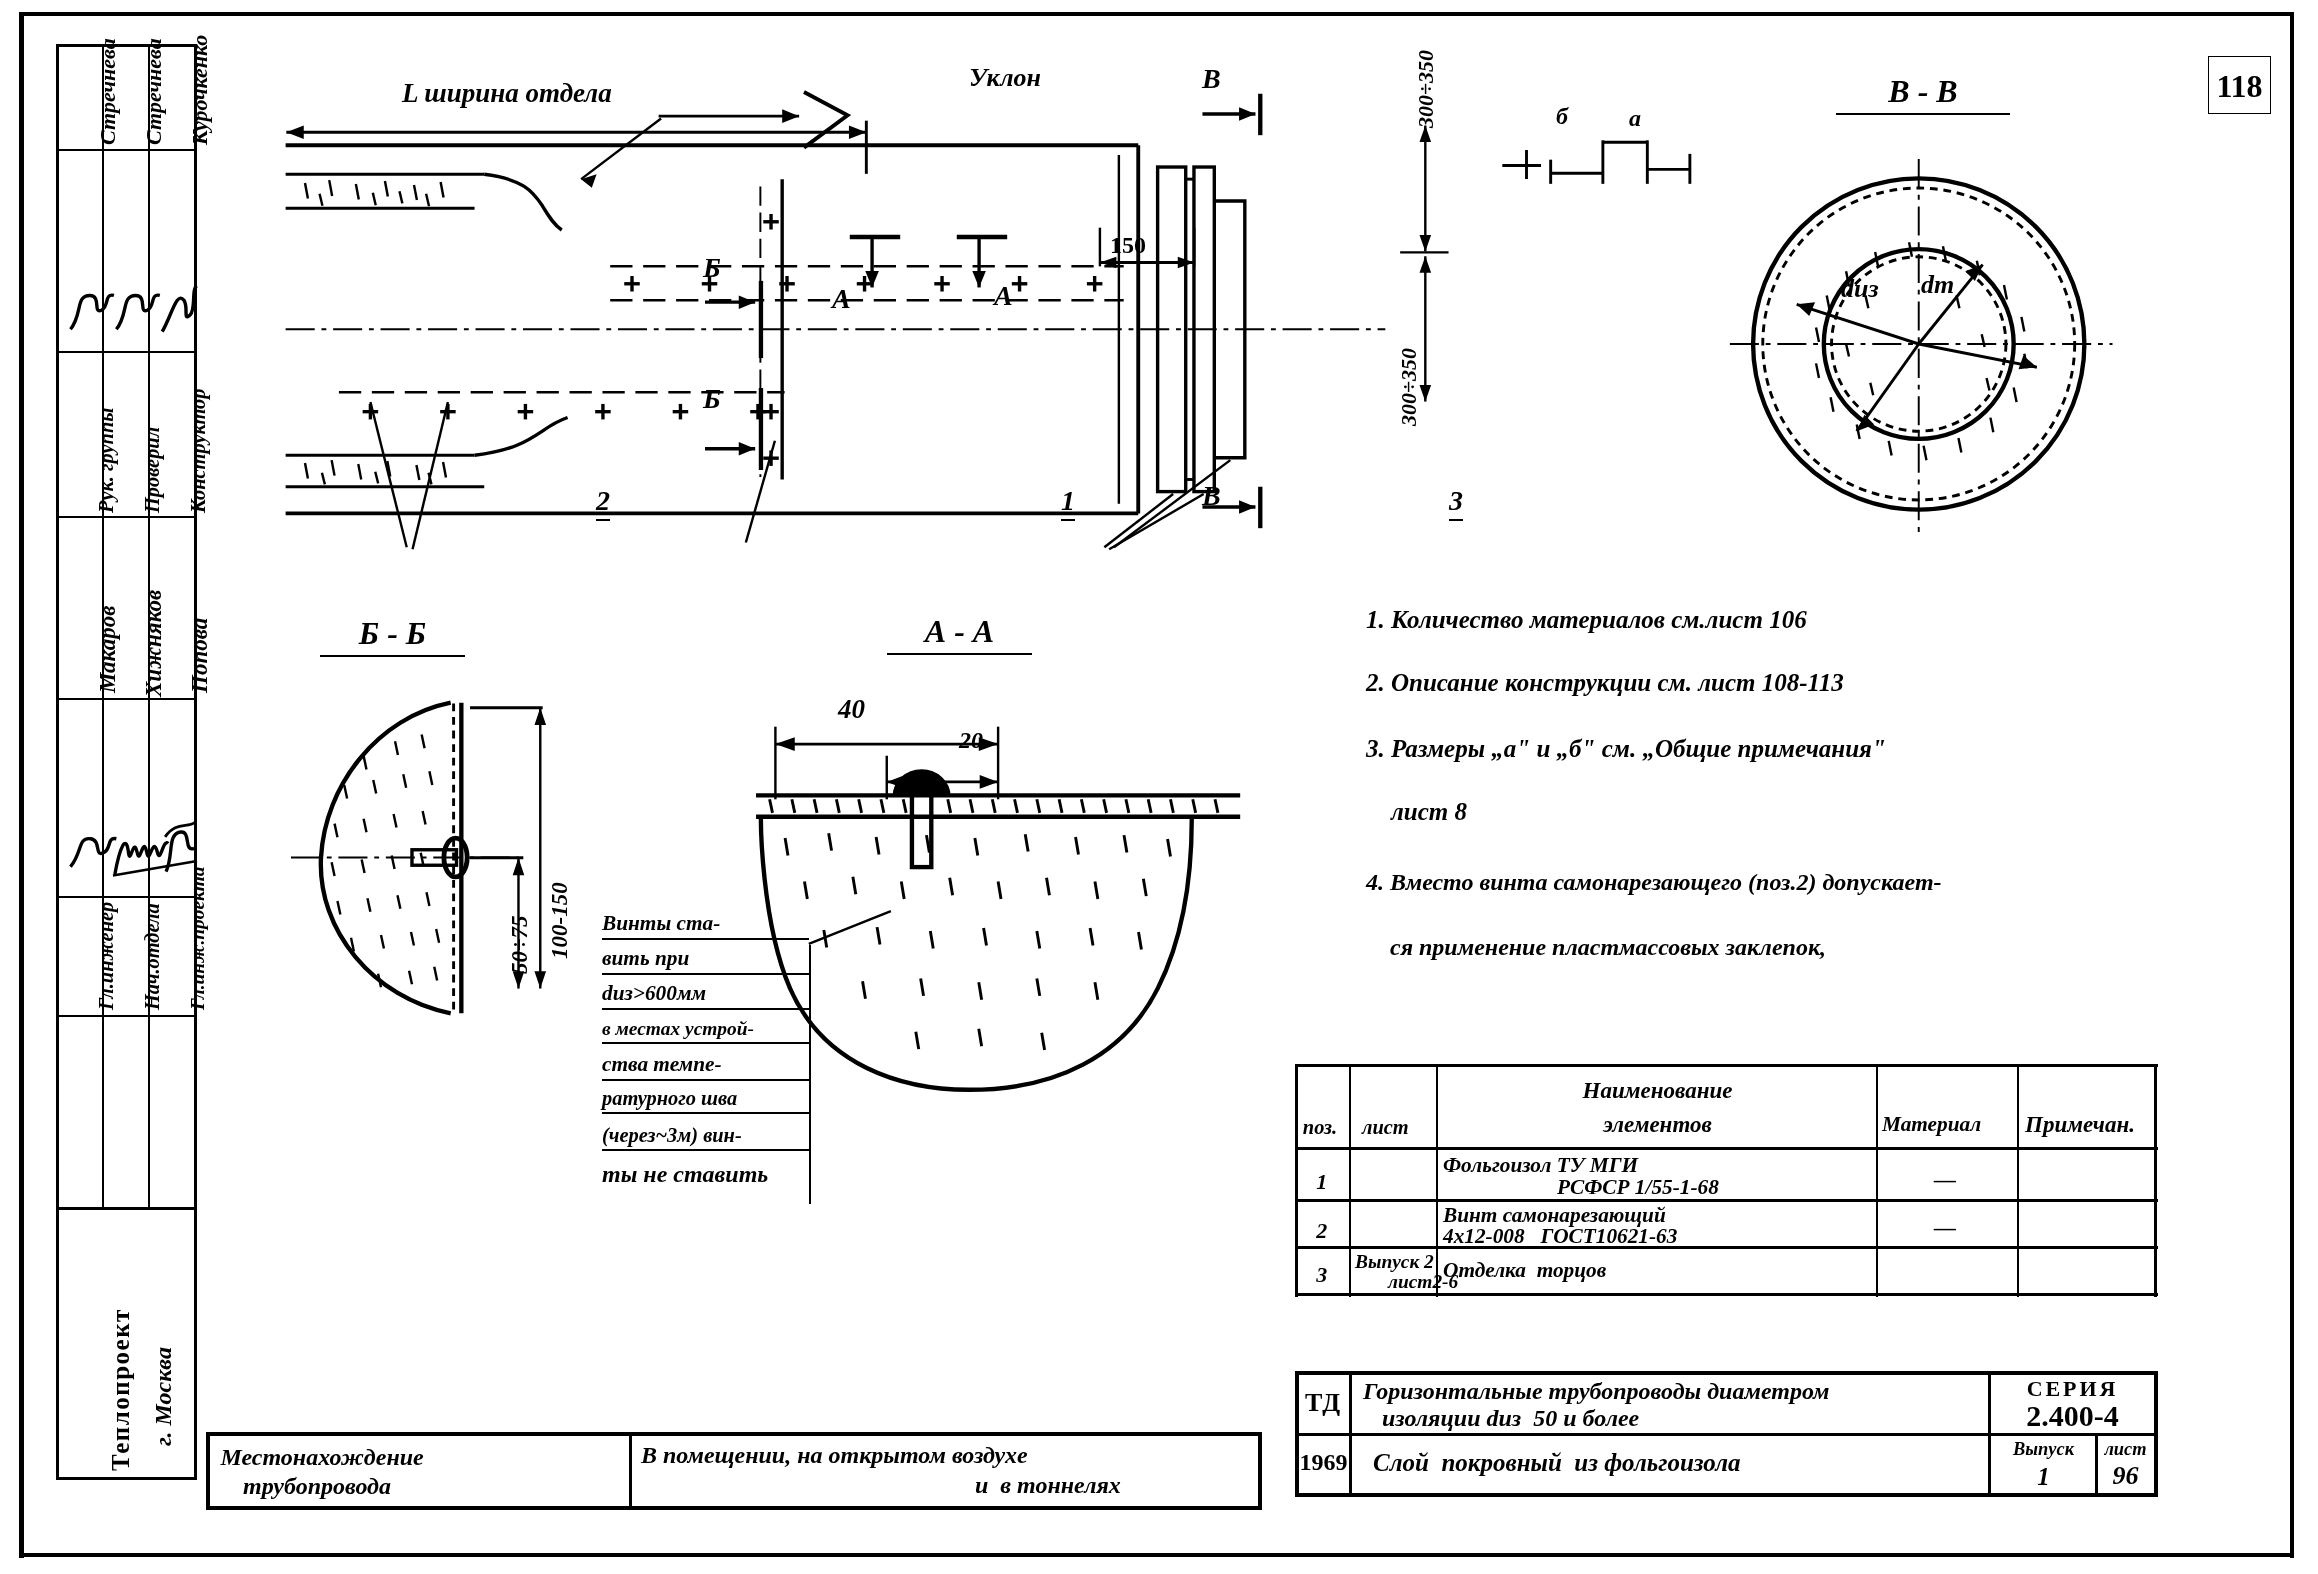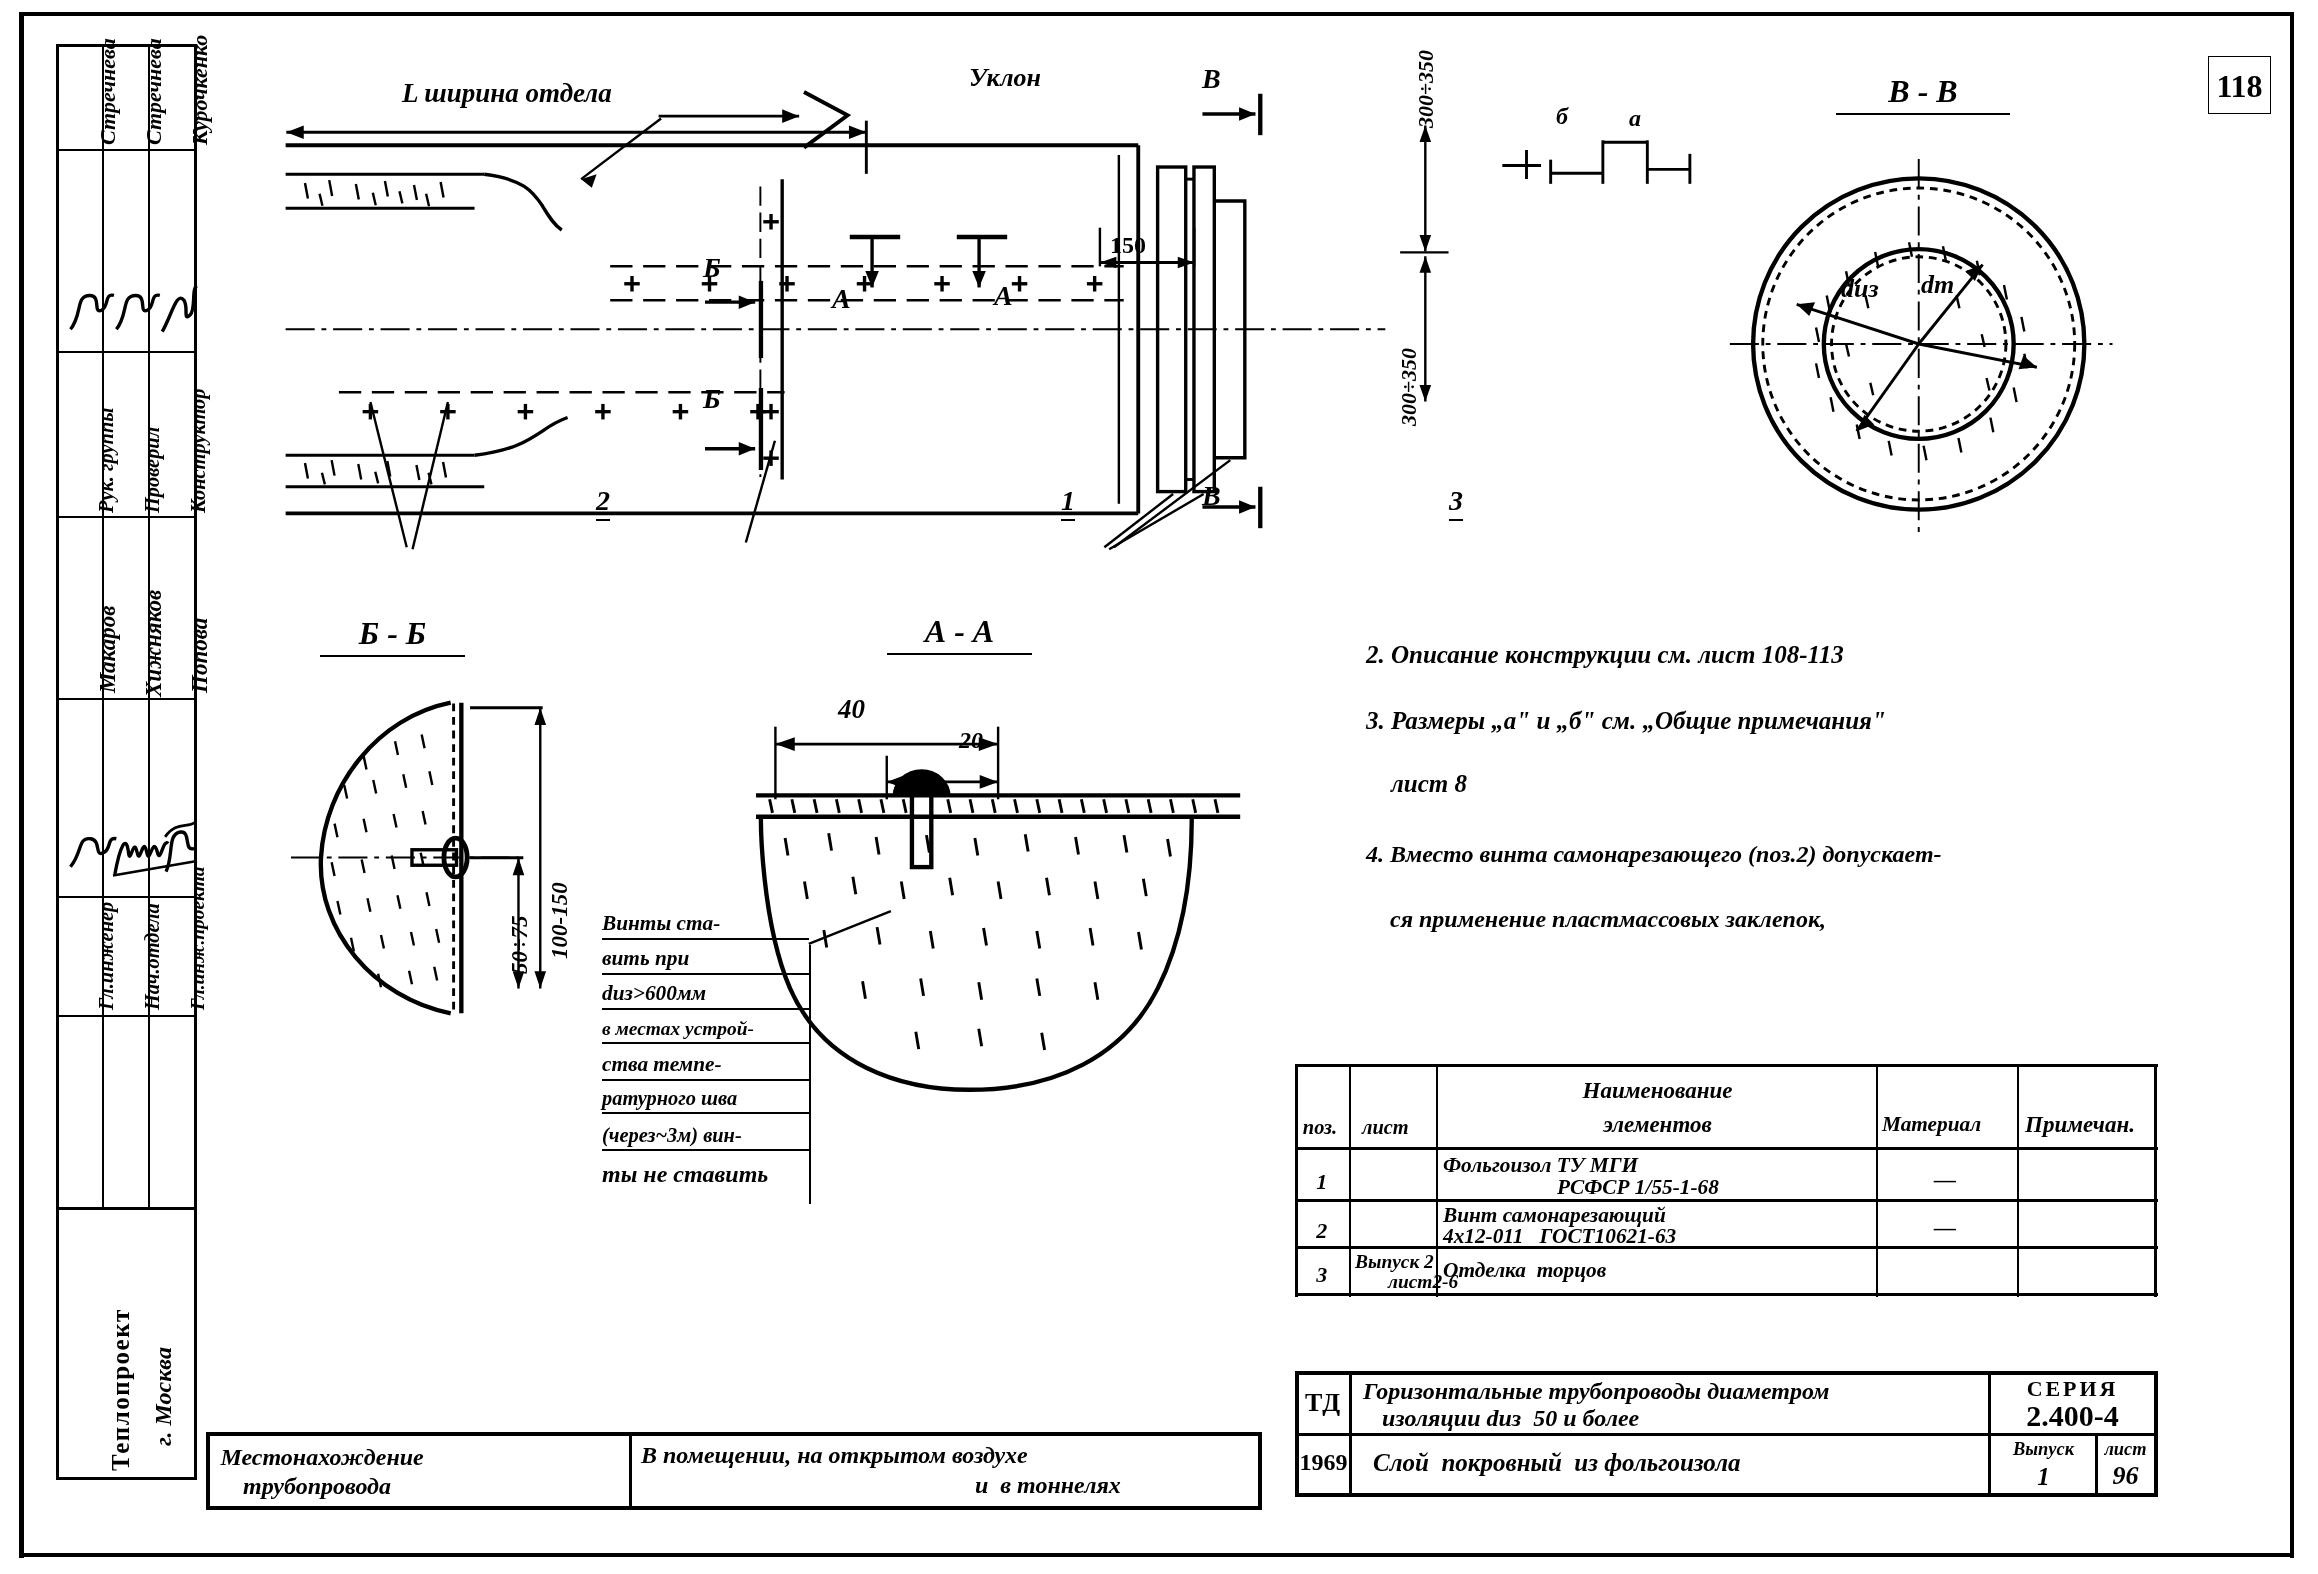--- a/index.html
+++ b/index.html
@@ -471,20 +471,21 @@
     <div class="txt" style="left:0px;top:141px;width:207px;font-size:21.3px;border-bottom:2.4px solid #000;padding-bottom:1.9px;">ства темпе-</div>
     <div class="txt" style="left:0px;top:176px;width:207px;font-size:20.4px;border-bottom:2.4px solid #000;padding-bottom:1.9px;">ратурного шва</div>
     <div class="txt" style="left:0px;top:213px;width:207px;font-size:20.4px;border-bottom:2.4px solid #000;padding-bottom:1.9px;">(через~3м) вин-</div>
     <div class="txt" style="left:0px;top:250px;width:207px;font-size:24px;">ты не ставить</div>
   </div>
   <svg style="left:804px;top:911px;width:111px;height:58px;" viewBox="0 0 230 120" width="111" height="58">
     <line x1="10" y1="68" x2="180" y2="0" stroke="#000" stroke-width="5"></line>
   </svg>
 
   <div class="abs" style="left:1366px;top:606px;width:872px;">
+    <div class="txt" style="position:relative;left:0;top:0;font-size:25px;">1. Количество материалов см.лист 106</div>
     <div class="txt" style="position:relative;left:0;top:35px;font-size:25px;">2. Описание конструкции см. лист 108-113</div>
     <div class="txt" style="position:relative;left:0;top:73px;font-size:25px;">3. Размеры „а" и „б" см. „Общие примечания"</div>
     <div class="txt" style="position:relative;left:0;top:108px;font-size:25px;">    лист 8</div>
     <div class="txt" style="position:relative;left:0;top:151px;font-size:24px;">4. Вместо винта самонарезающего (поз.2) допускает-</div>
     <div class="txt" style="position:relative;left:0;top:189px;font-size:24px;">    ся применение пластмассовых заклепок,</div>
   </div>
 
   <div class="abs" style="left:1295px;top:1064px;width:863px;height:233px;">
 
     <div class="ln" style="left:0;top:0;width:863px;height:3.4px;"></div>
@@ -508,21 +509,21 @@
     <div class="txt" style="left:587px;top:48px;font-size:21.3px;">Материал</div>
     <div class="txt" style="left:730px;top:48px;font-size:23px;">Примечан.</div>
 
     <div class="txt" style="left:21.3px;top:105px;font-size:22px;">1</div>
     <div class="txt" style="left:148px;top:89px;font-size:21.3px;">Фольгоизол ТУ МГИ</div>
     <div class="txt" style="left:262px;top:111px;font-size:21.3px;">РСФСР 1/55-1-68</div>
     <div class="txt" style="left:639px;top:103px;font-size:22px;">—</div>
 
     <div class="txt" style="left:21.3px;top:154px;font-size:22px;">2</div>
     <div class="txt" style="left:148px;top:139px;font-size:21.3px;">Винт самонарезающий</div>
-    <div class="txt" style="left:148px;top:160px;font-size:21.3px;">4х12-011   ГОСТ10621-63</div>
+    <div class="txt" style="left:148px;top:160px;font-size:21.3px;">4х12-008   ГОСТ10621-63</div>
     <div class="txt" style="left:639px;top:151px;font-size:22px;">—</div>
 
     <div class="txt" style="left:21.3px;top:198px;font-size:22px;">3</div>
     <div class="txt" style="left:60px;top:187px;font-size:19.4px;">Выпуск 2</div>
     <div class="txt" style="left:63px;top:207px;font-size:19.4px;margin-left:30px;">лист2-6</div>
     <div class="txt" style="left:148px;top:194px;font-size:21.3px;">Отделка  торцов</div>
   </div>
 
   <div class="abs" style="left:1295px;top:1371px;width:863px;height:126px;">
     <div class="ln" style="left:0;top:0;width:863px;height:3.9px;"></div>

